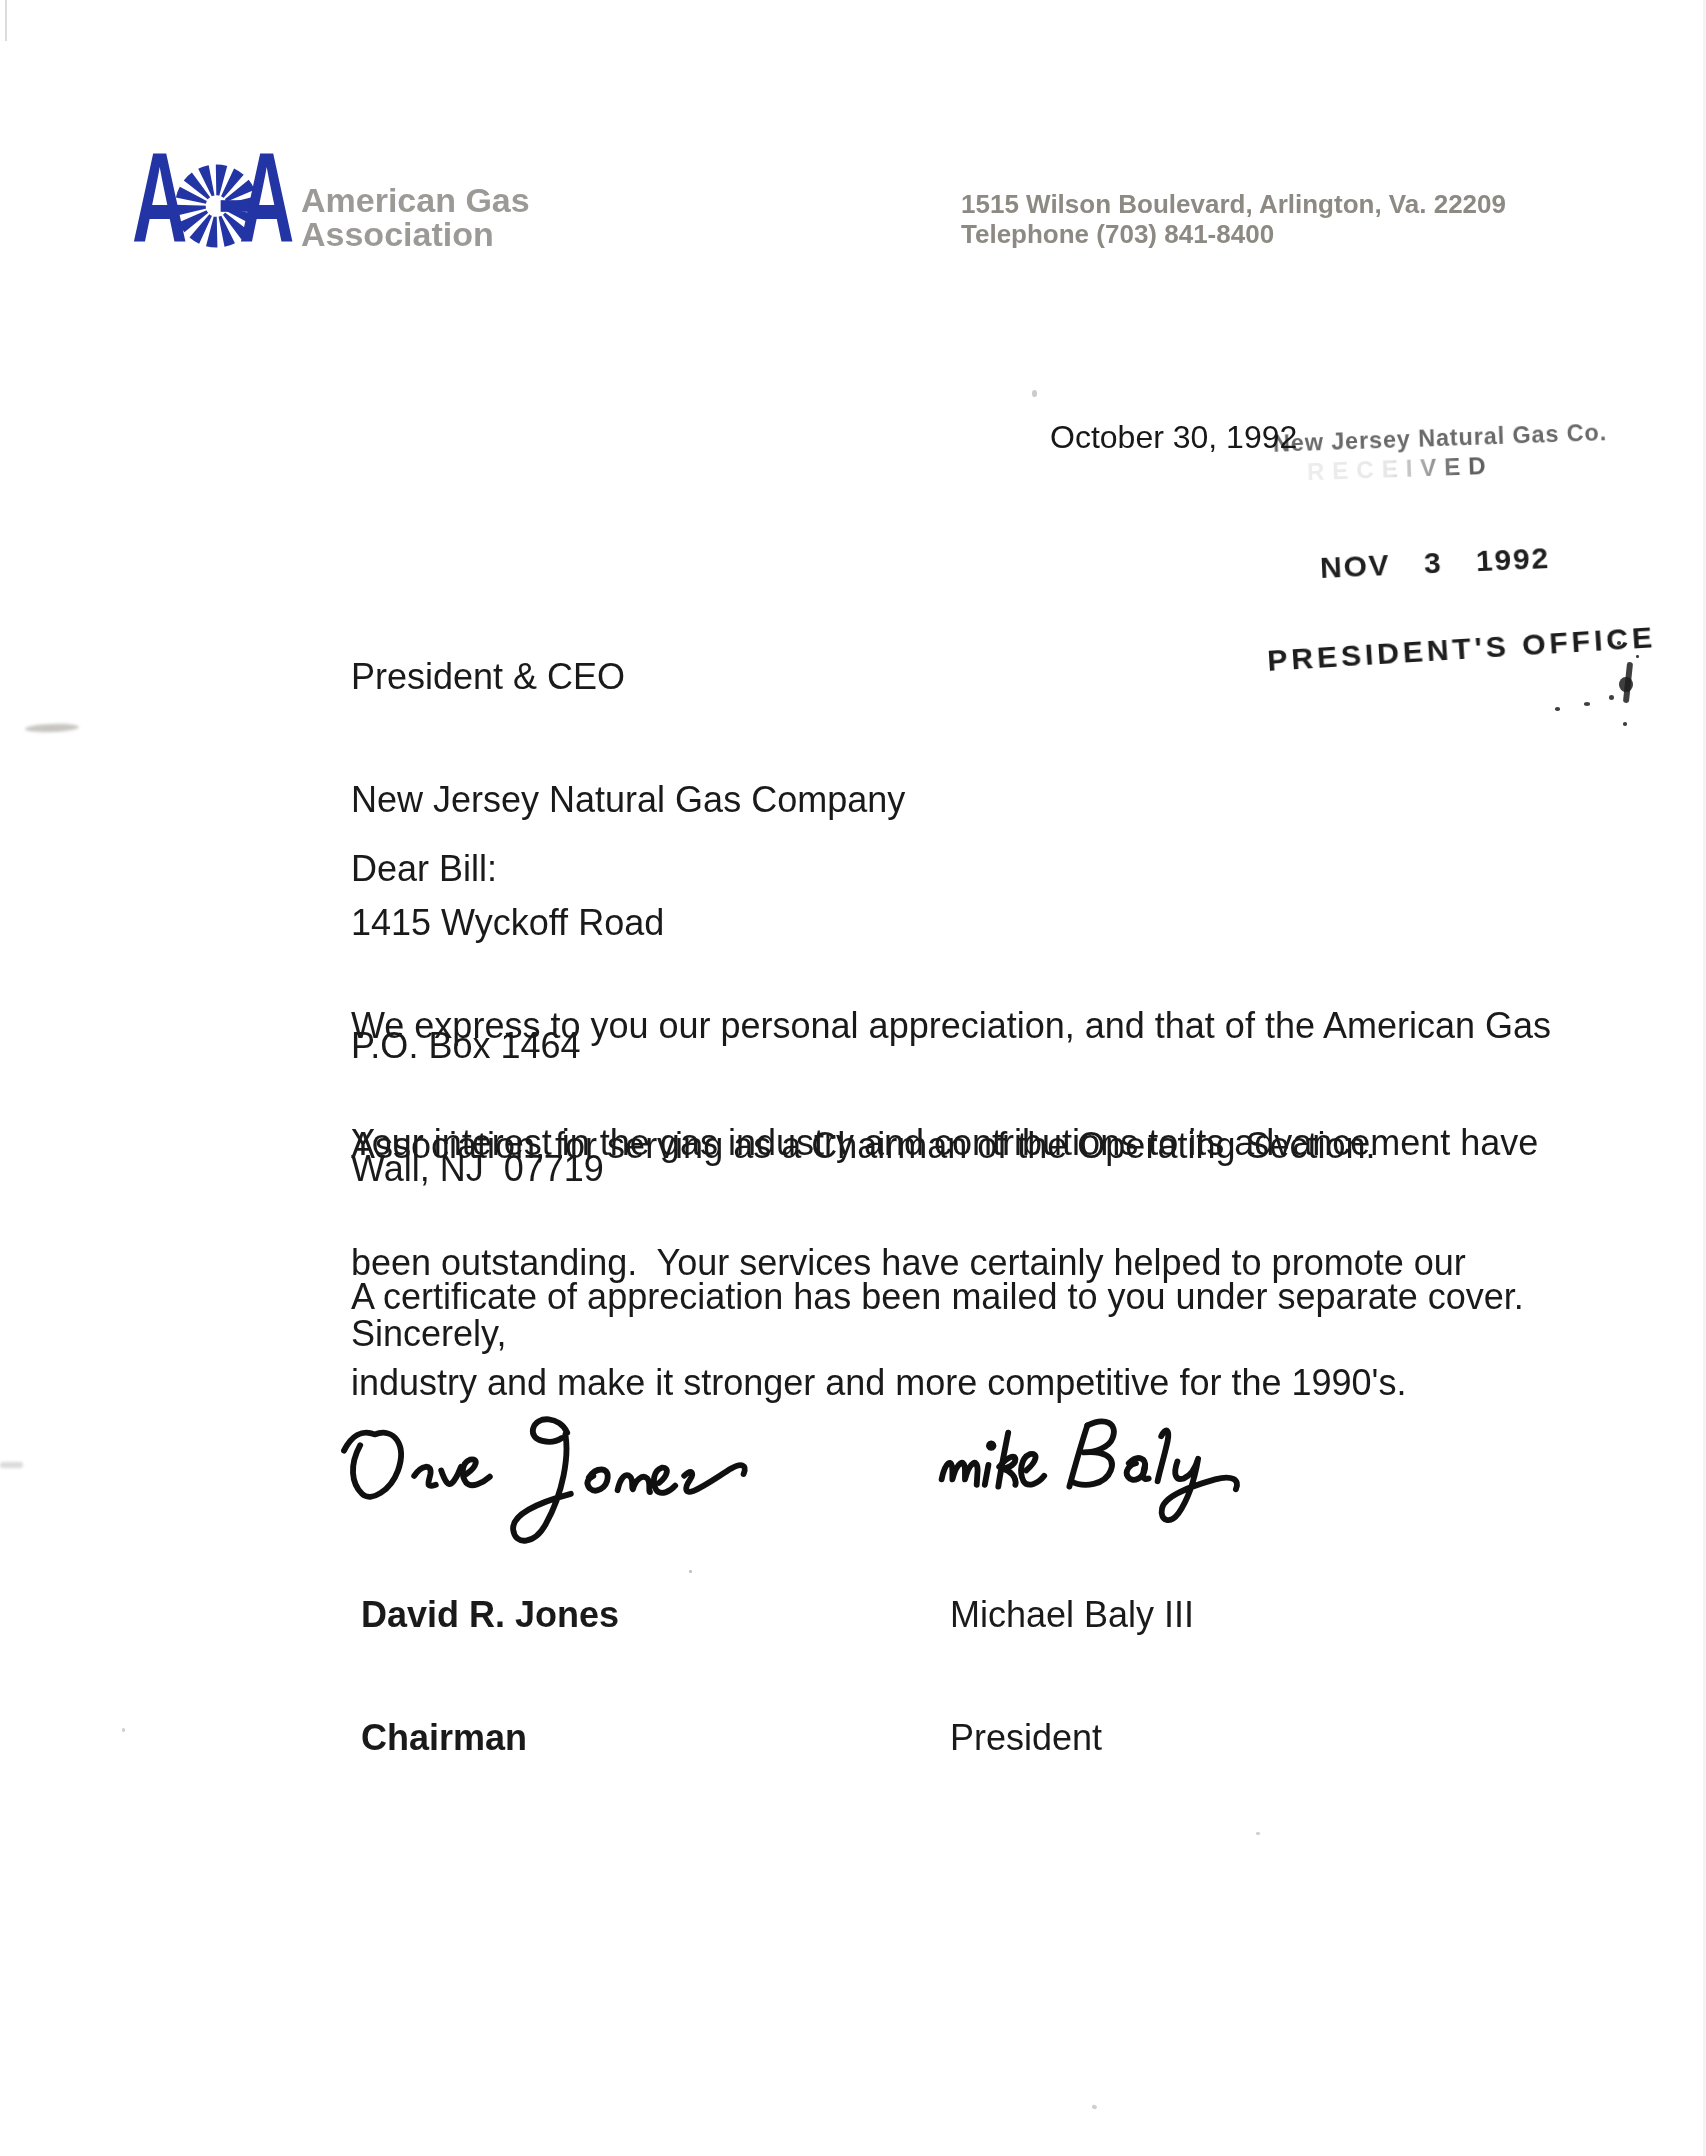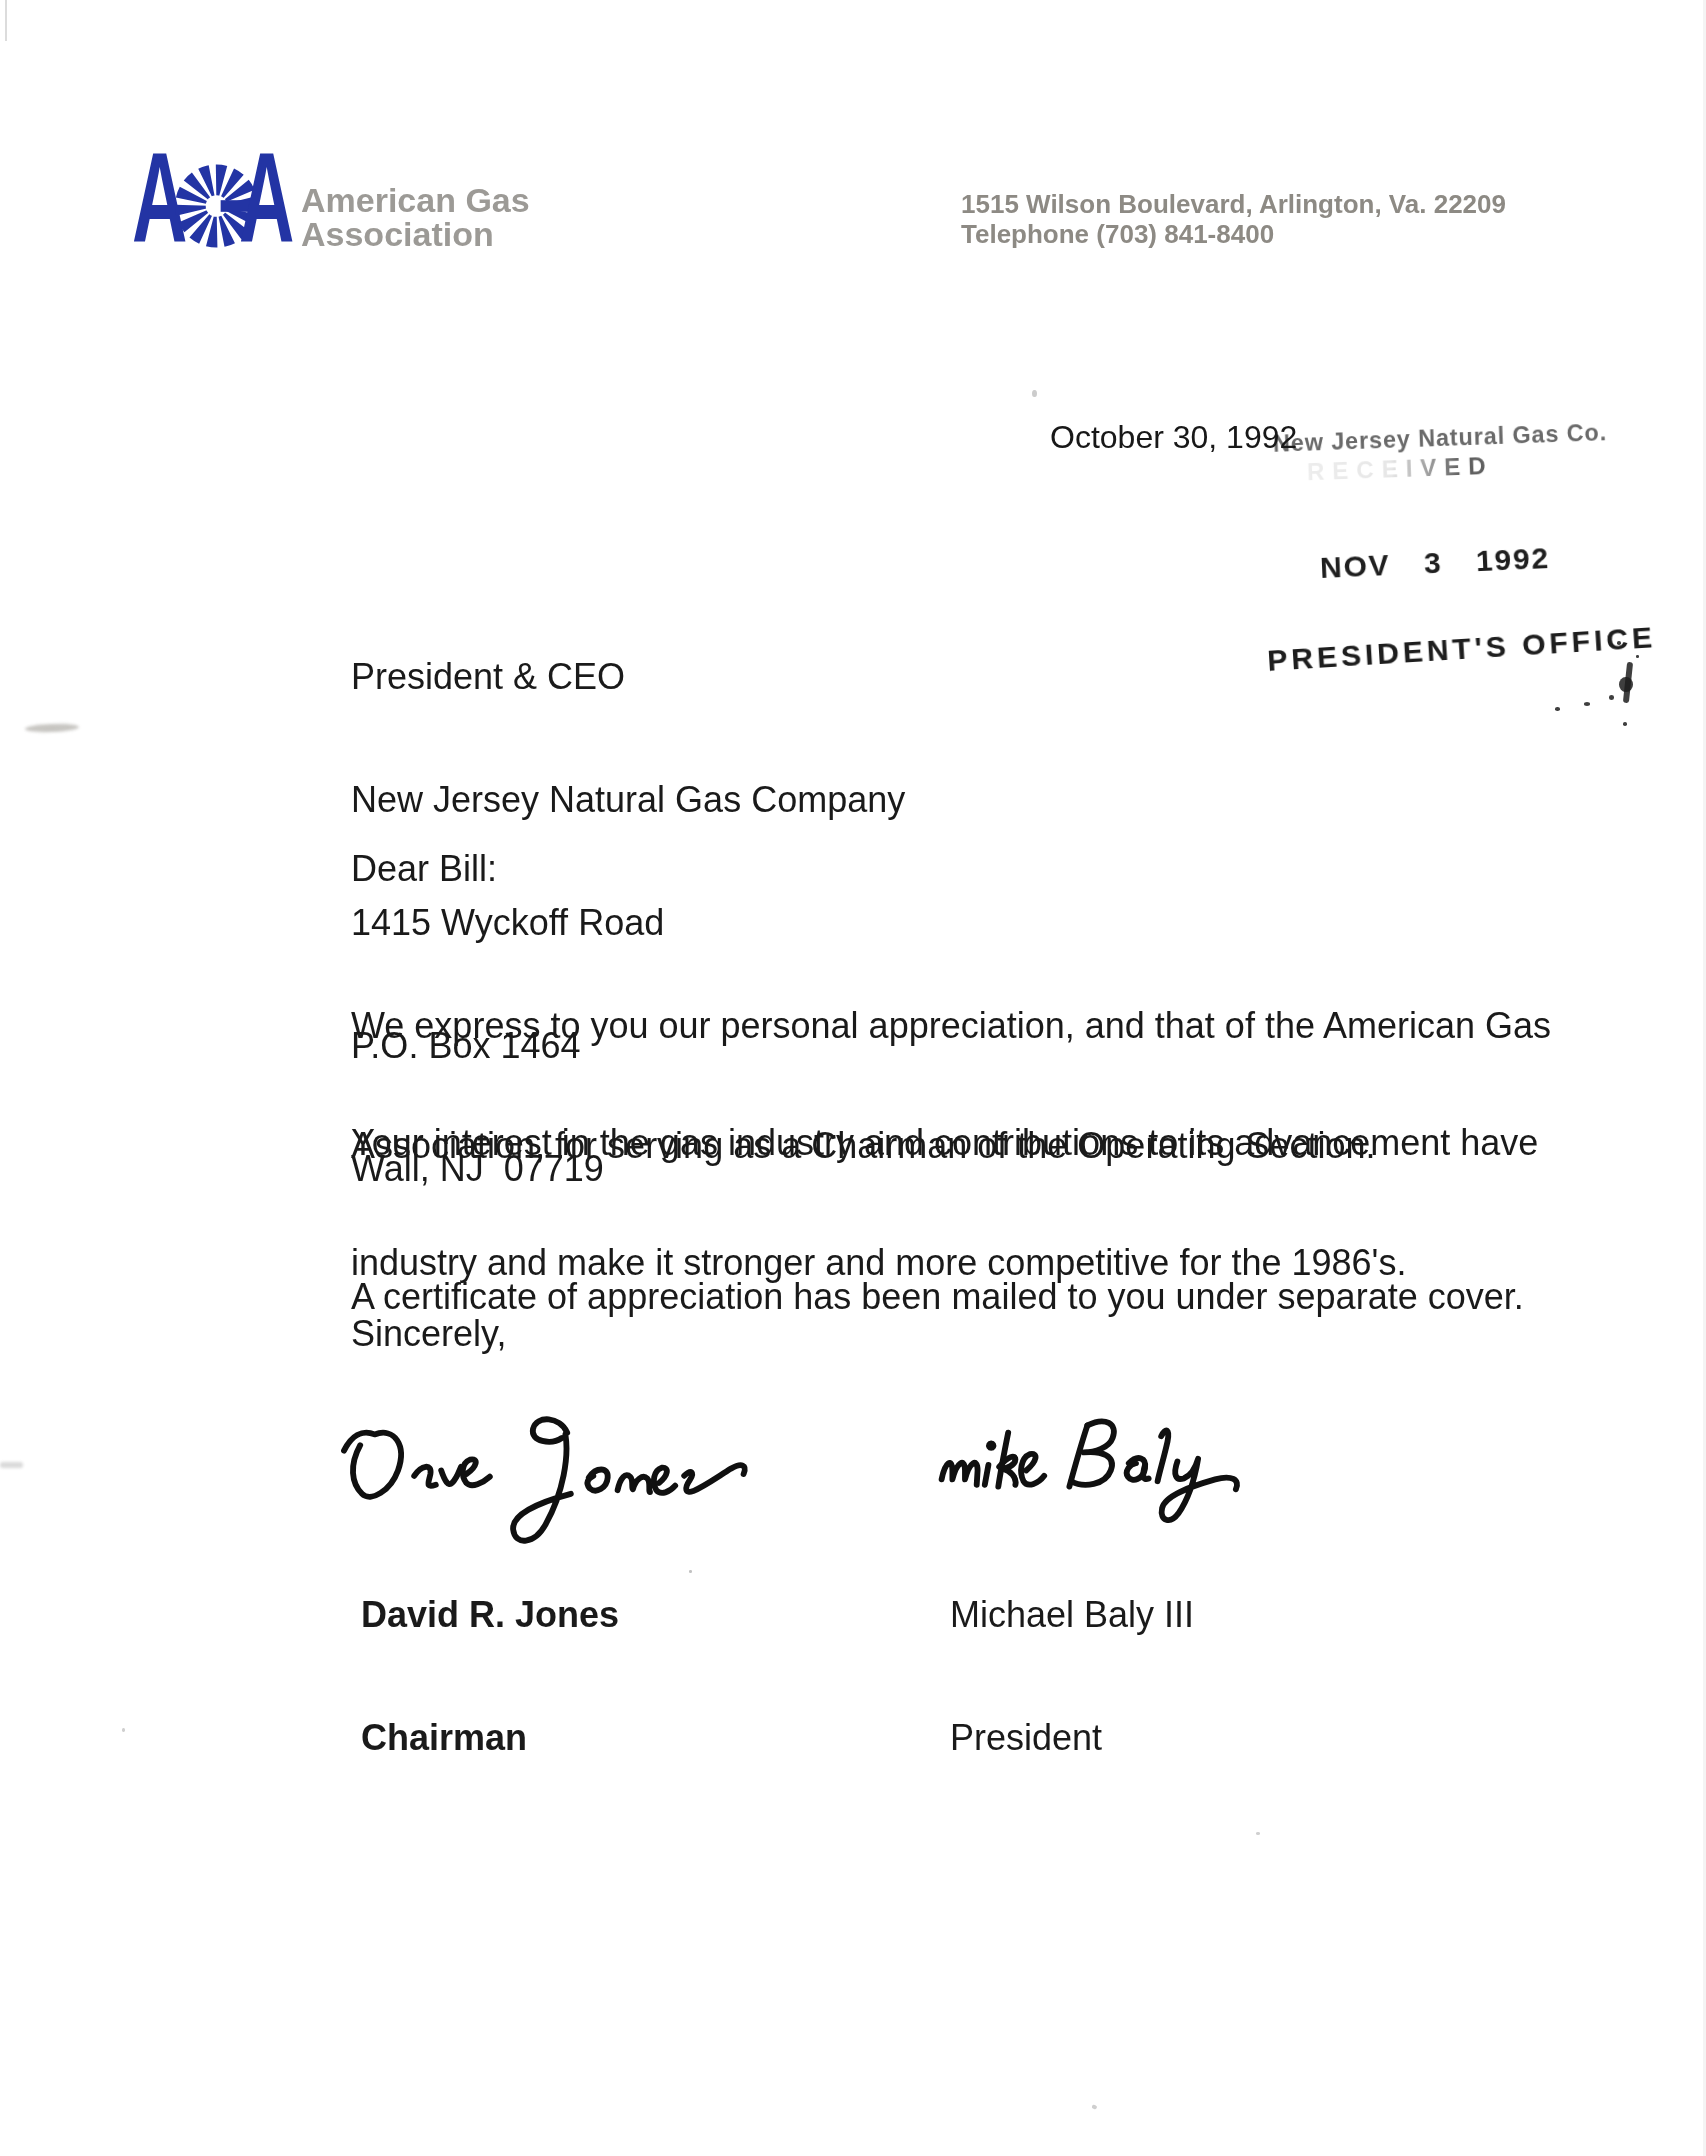--- a/index.html
+++ b/index.html
@@ -135,21 +135,22 @@
 
   <div class="txt" id="salutation">Dear Bill:</div>
 
   <div class="txt para" id="para1">
     <div>We express to you our personal appreciation, and that of the American Gas</div>
     <div>Association, for serving as a Chairman of the Operating Section.</div>
   </div>
 
   <div class="txt para" id="para2">
     <div>Your interest in the gas industry and contributions to its advancement have</div>
-    <div>industry and make it stronger and more competitive for the 1986's.</div>
+    <div>been outstanding.  Your services have certainly helped to promote our</div>
+    <div>industry and make it stronger and more competitive for the 1990's.</div>
   </div>
 
   <div class="txt para" id="para3">
     <div>A certificate of appreciation has been mailed to you under separate cover.</div>
   </div>
 
   <div class="txt" id="closing">Sincerely,</div>
 
   <svg class="sig-svg" id="sig-jones" width="450" height="180" viewBox="0 0 500 200" fill="none" stroke="#101010" stroke-width="6.5" stroke-linecap="round" stroke-linejoin="round" aria-label="Dave Jones">
     <path d="M10,64 C18,48 30,40 44,46 C66,38 80,58 70,86 C62,108 40,122 30,112 C18,100 16,80 28,58"></path>

